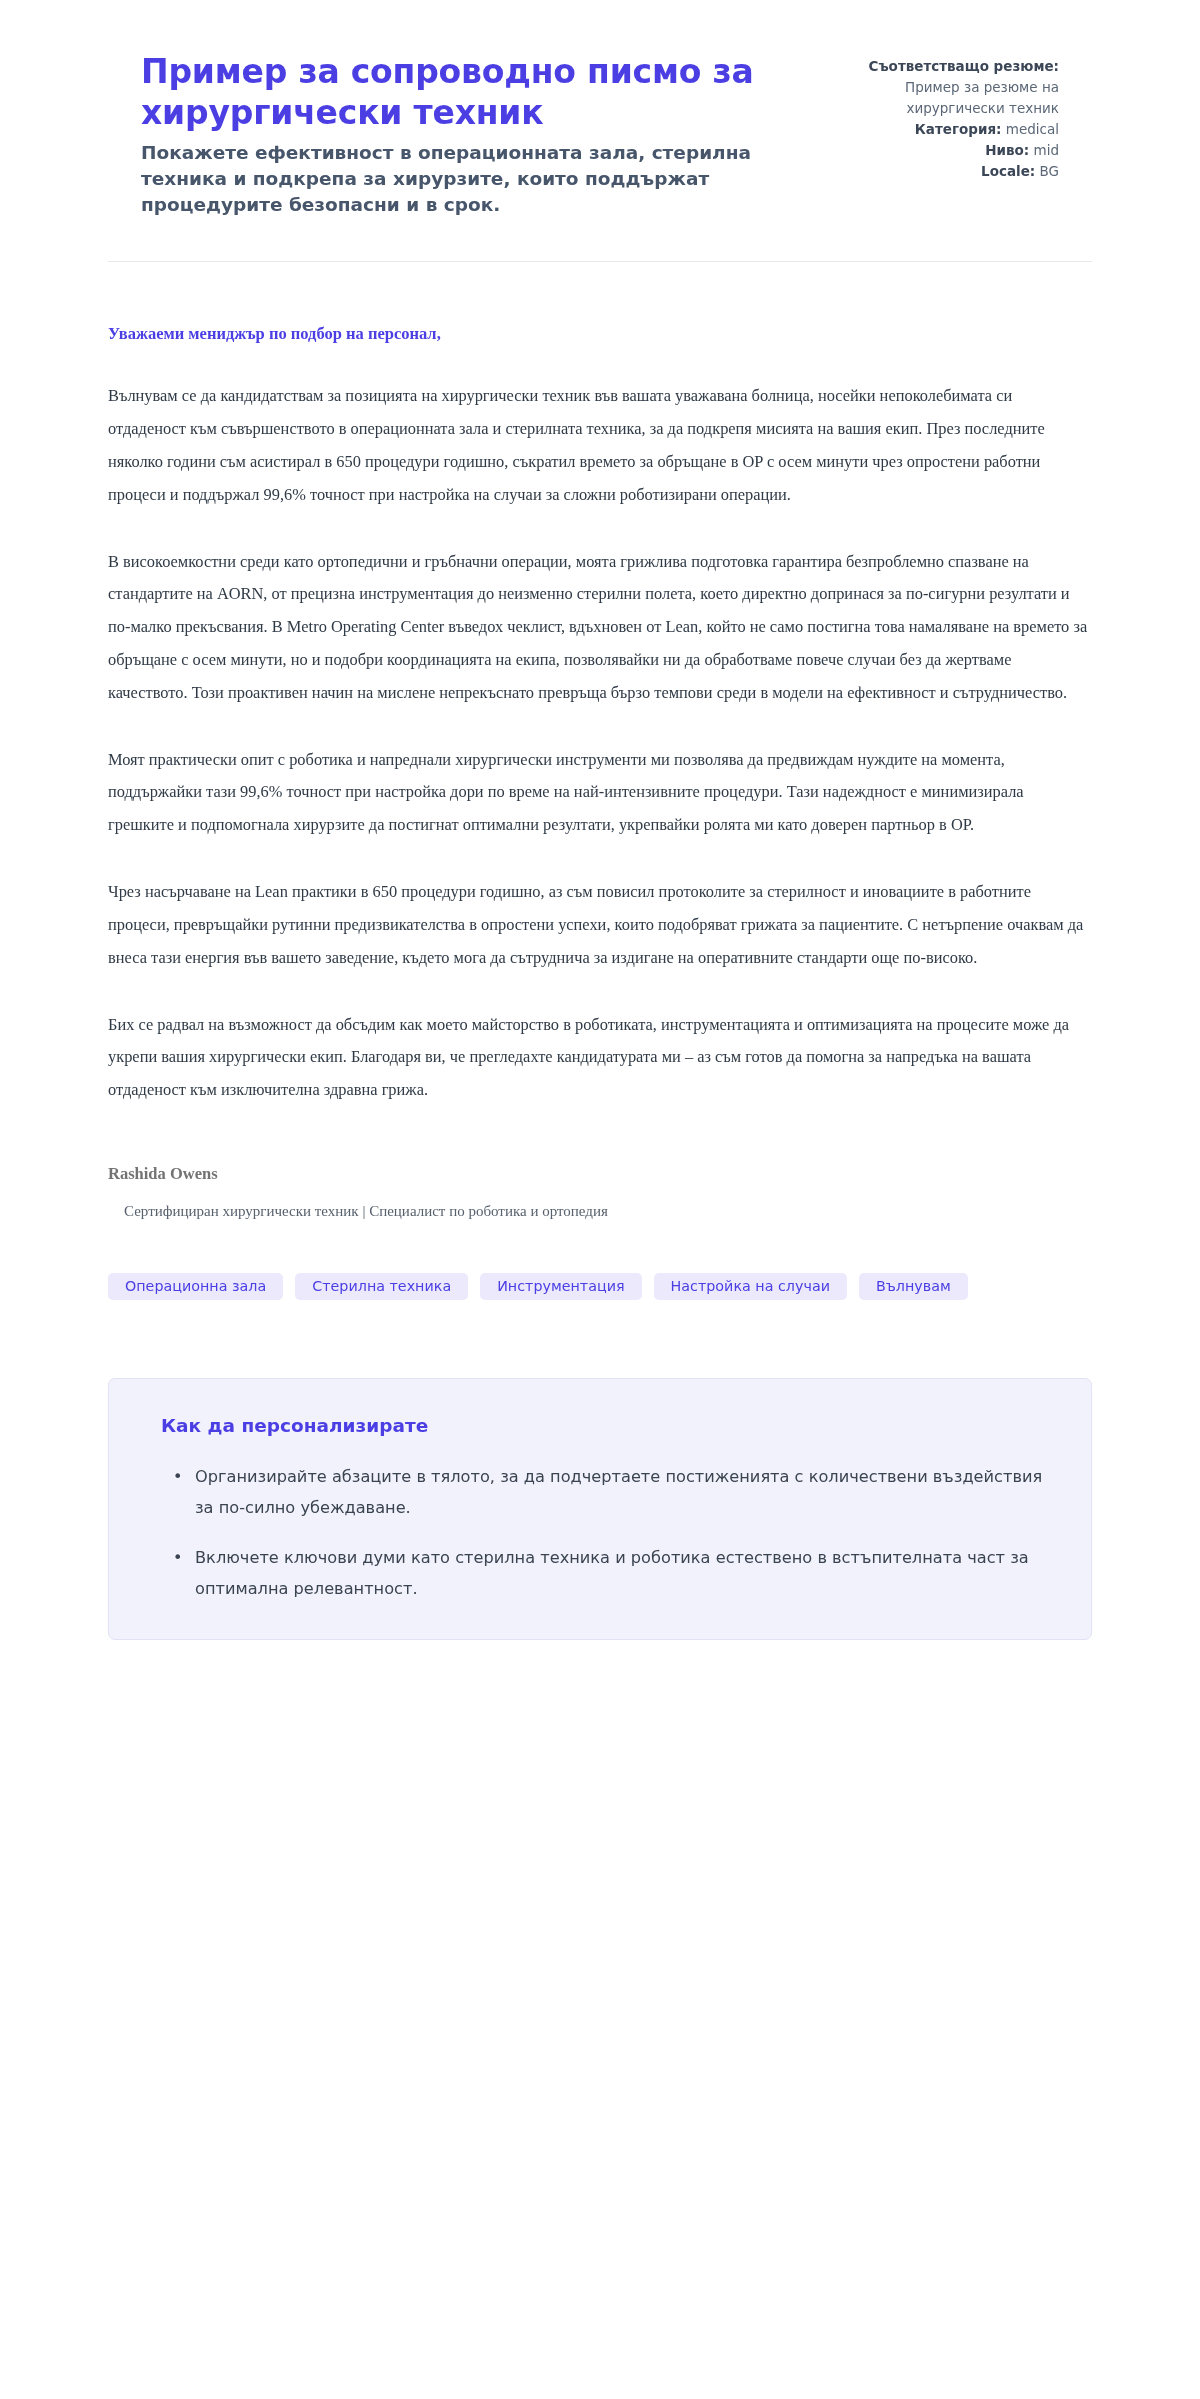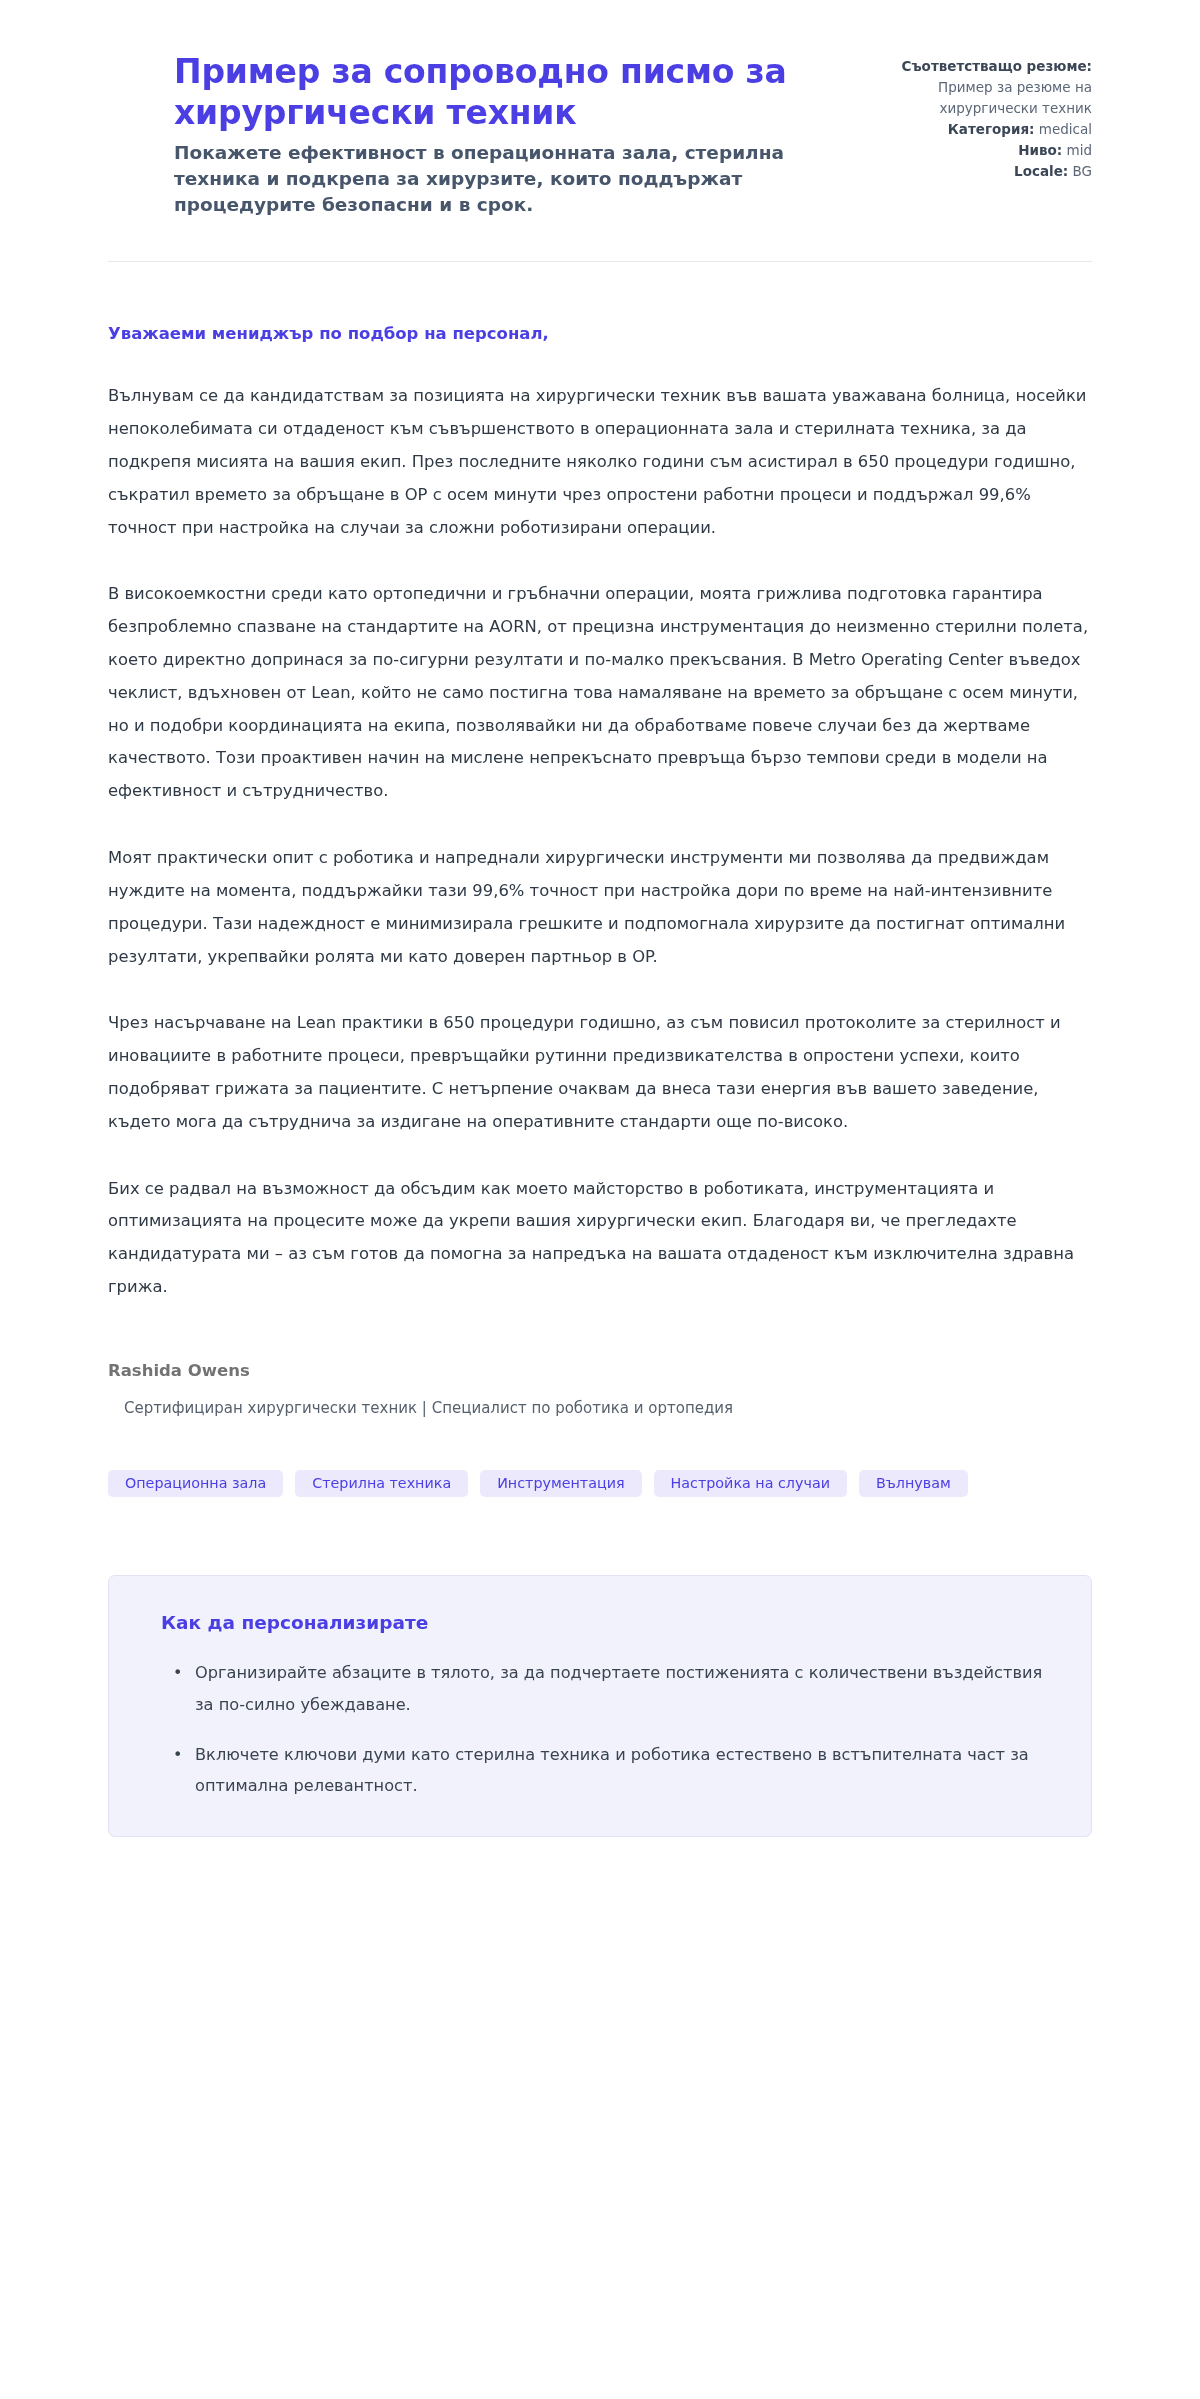--- a/index.html
+++ b/index.html
@@ -18,21 +18,21 @@
 
   .page {
     width: 1200px;
     padding: 0 108px;
   }
 
   
   .header {
     display: flex;
     align-items: flex-start;
-    justify-content: flex-end;
+    justify-content: center;
     padding-top: 52px;
     gap: 40px;
   }
   .header-left {
     flex: 1 1 auto;
     max-width: 660px;
   }
   .doc-title {
     margin: 0;
     font-size: 33px;
@@ -67,20 +67,21 @@
   .divider {
     height: 1px;
     background: #e8e8ea;
     margin: 42px 0 0 0;
     width: 100%;
   }
 
   
   .letter {
     padding-top: 60px;
+    font-family: Liberation Serif, serif;
   }
   .salutation {
     margin: 0 0 34px 0;
     font-size: 16.5px;
     font-weight: 700;
     color: #4b3fe4;
     line-height: 1.5;
   }
   .para {
     margin: 0 0 34px 0;

